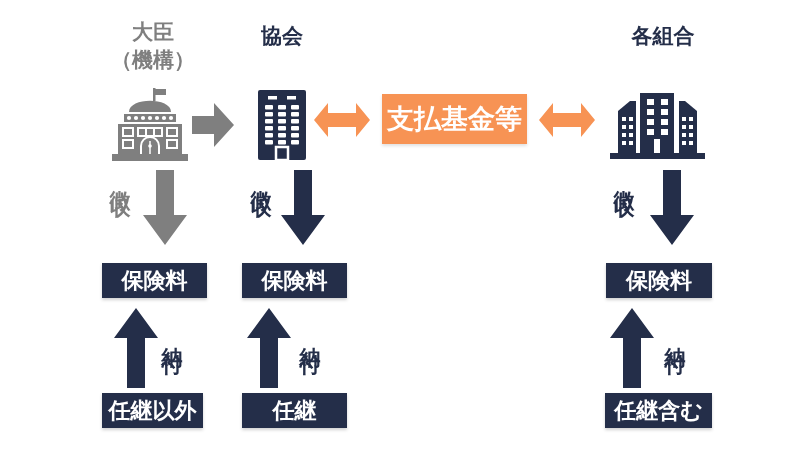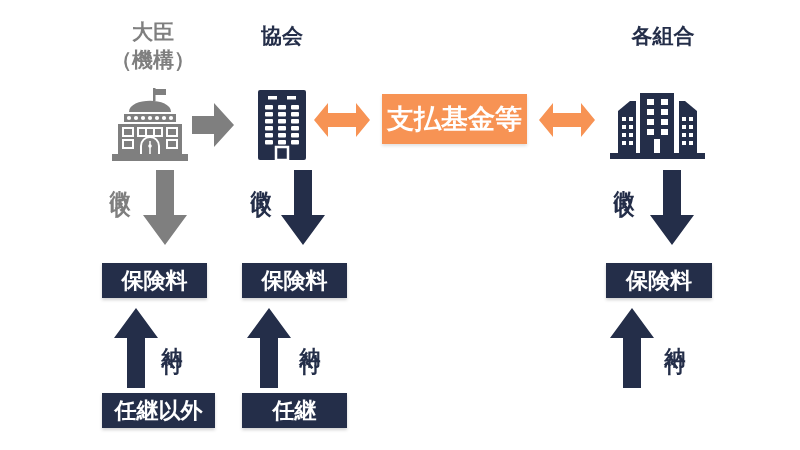--- a/index.html
+++ b/index.html
@@ -191,16 +191,17 @@
   </div>
   <div class="abs vlabel ink-navy" style="left:288px;top:330px;">納付</div>
 
   <div class="abs ink-navy" style="left:598px;top:308px;">
     <svg width="44" height="80" viewBox="0 0 44 80" fill="currentColor">
       <polygon points="22,0 44,30 31,30 31,80 13,80 13,30 0,30"></polygon>
     </svg>
   </div>
   <div class="abs vlabel ink-navy" style="left:653px;top:330px;">納付</div>
 
-  <div class="abs navybox" style="left:90px;top:393px;width:113px;height:35px;">任継以外</div>
+  <div class="abs navybox" style="left:90px;top:393px;width:101px;height:35px;">任継以外</div>
   <div class="abs navybox" style="left:230px;top:393px;width:105px;height:35px;">任継</div>
+  <div class="abs navybox" style="left:593px;top:393px;width:107px;height:35px;">任継含む</div>
 
 </div>
 
 </body></html>

